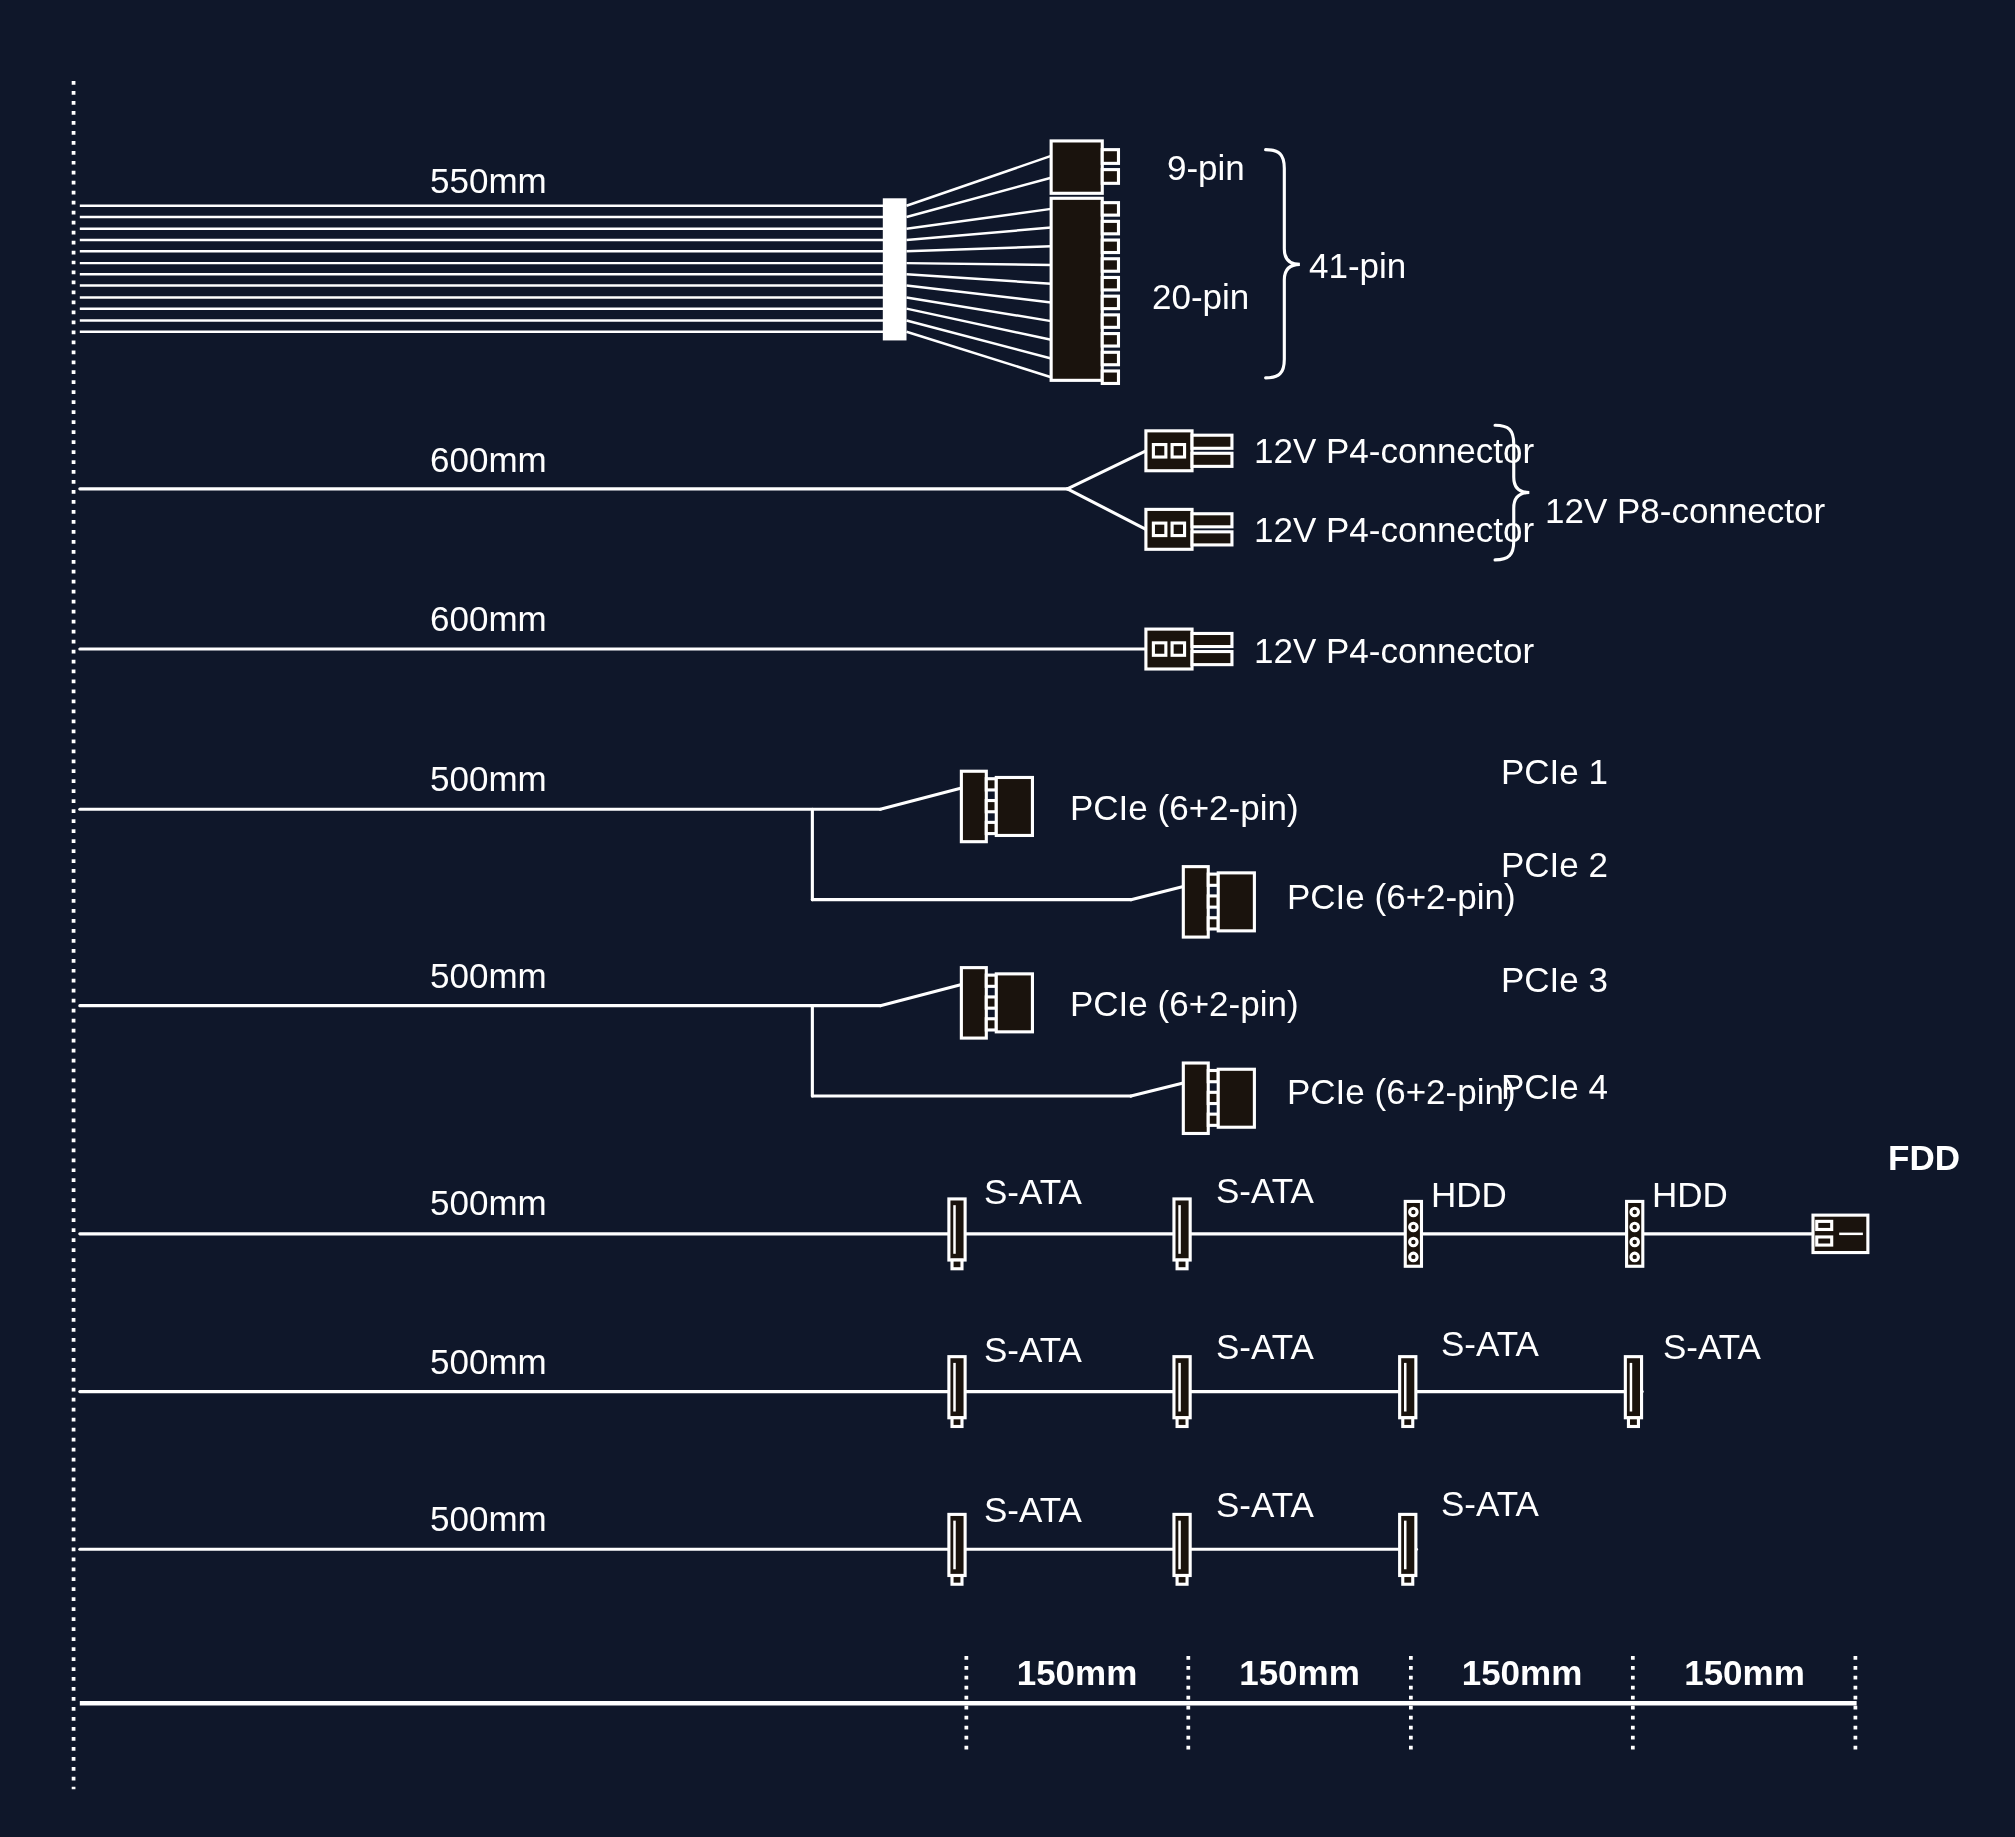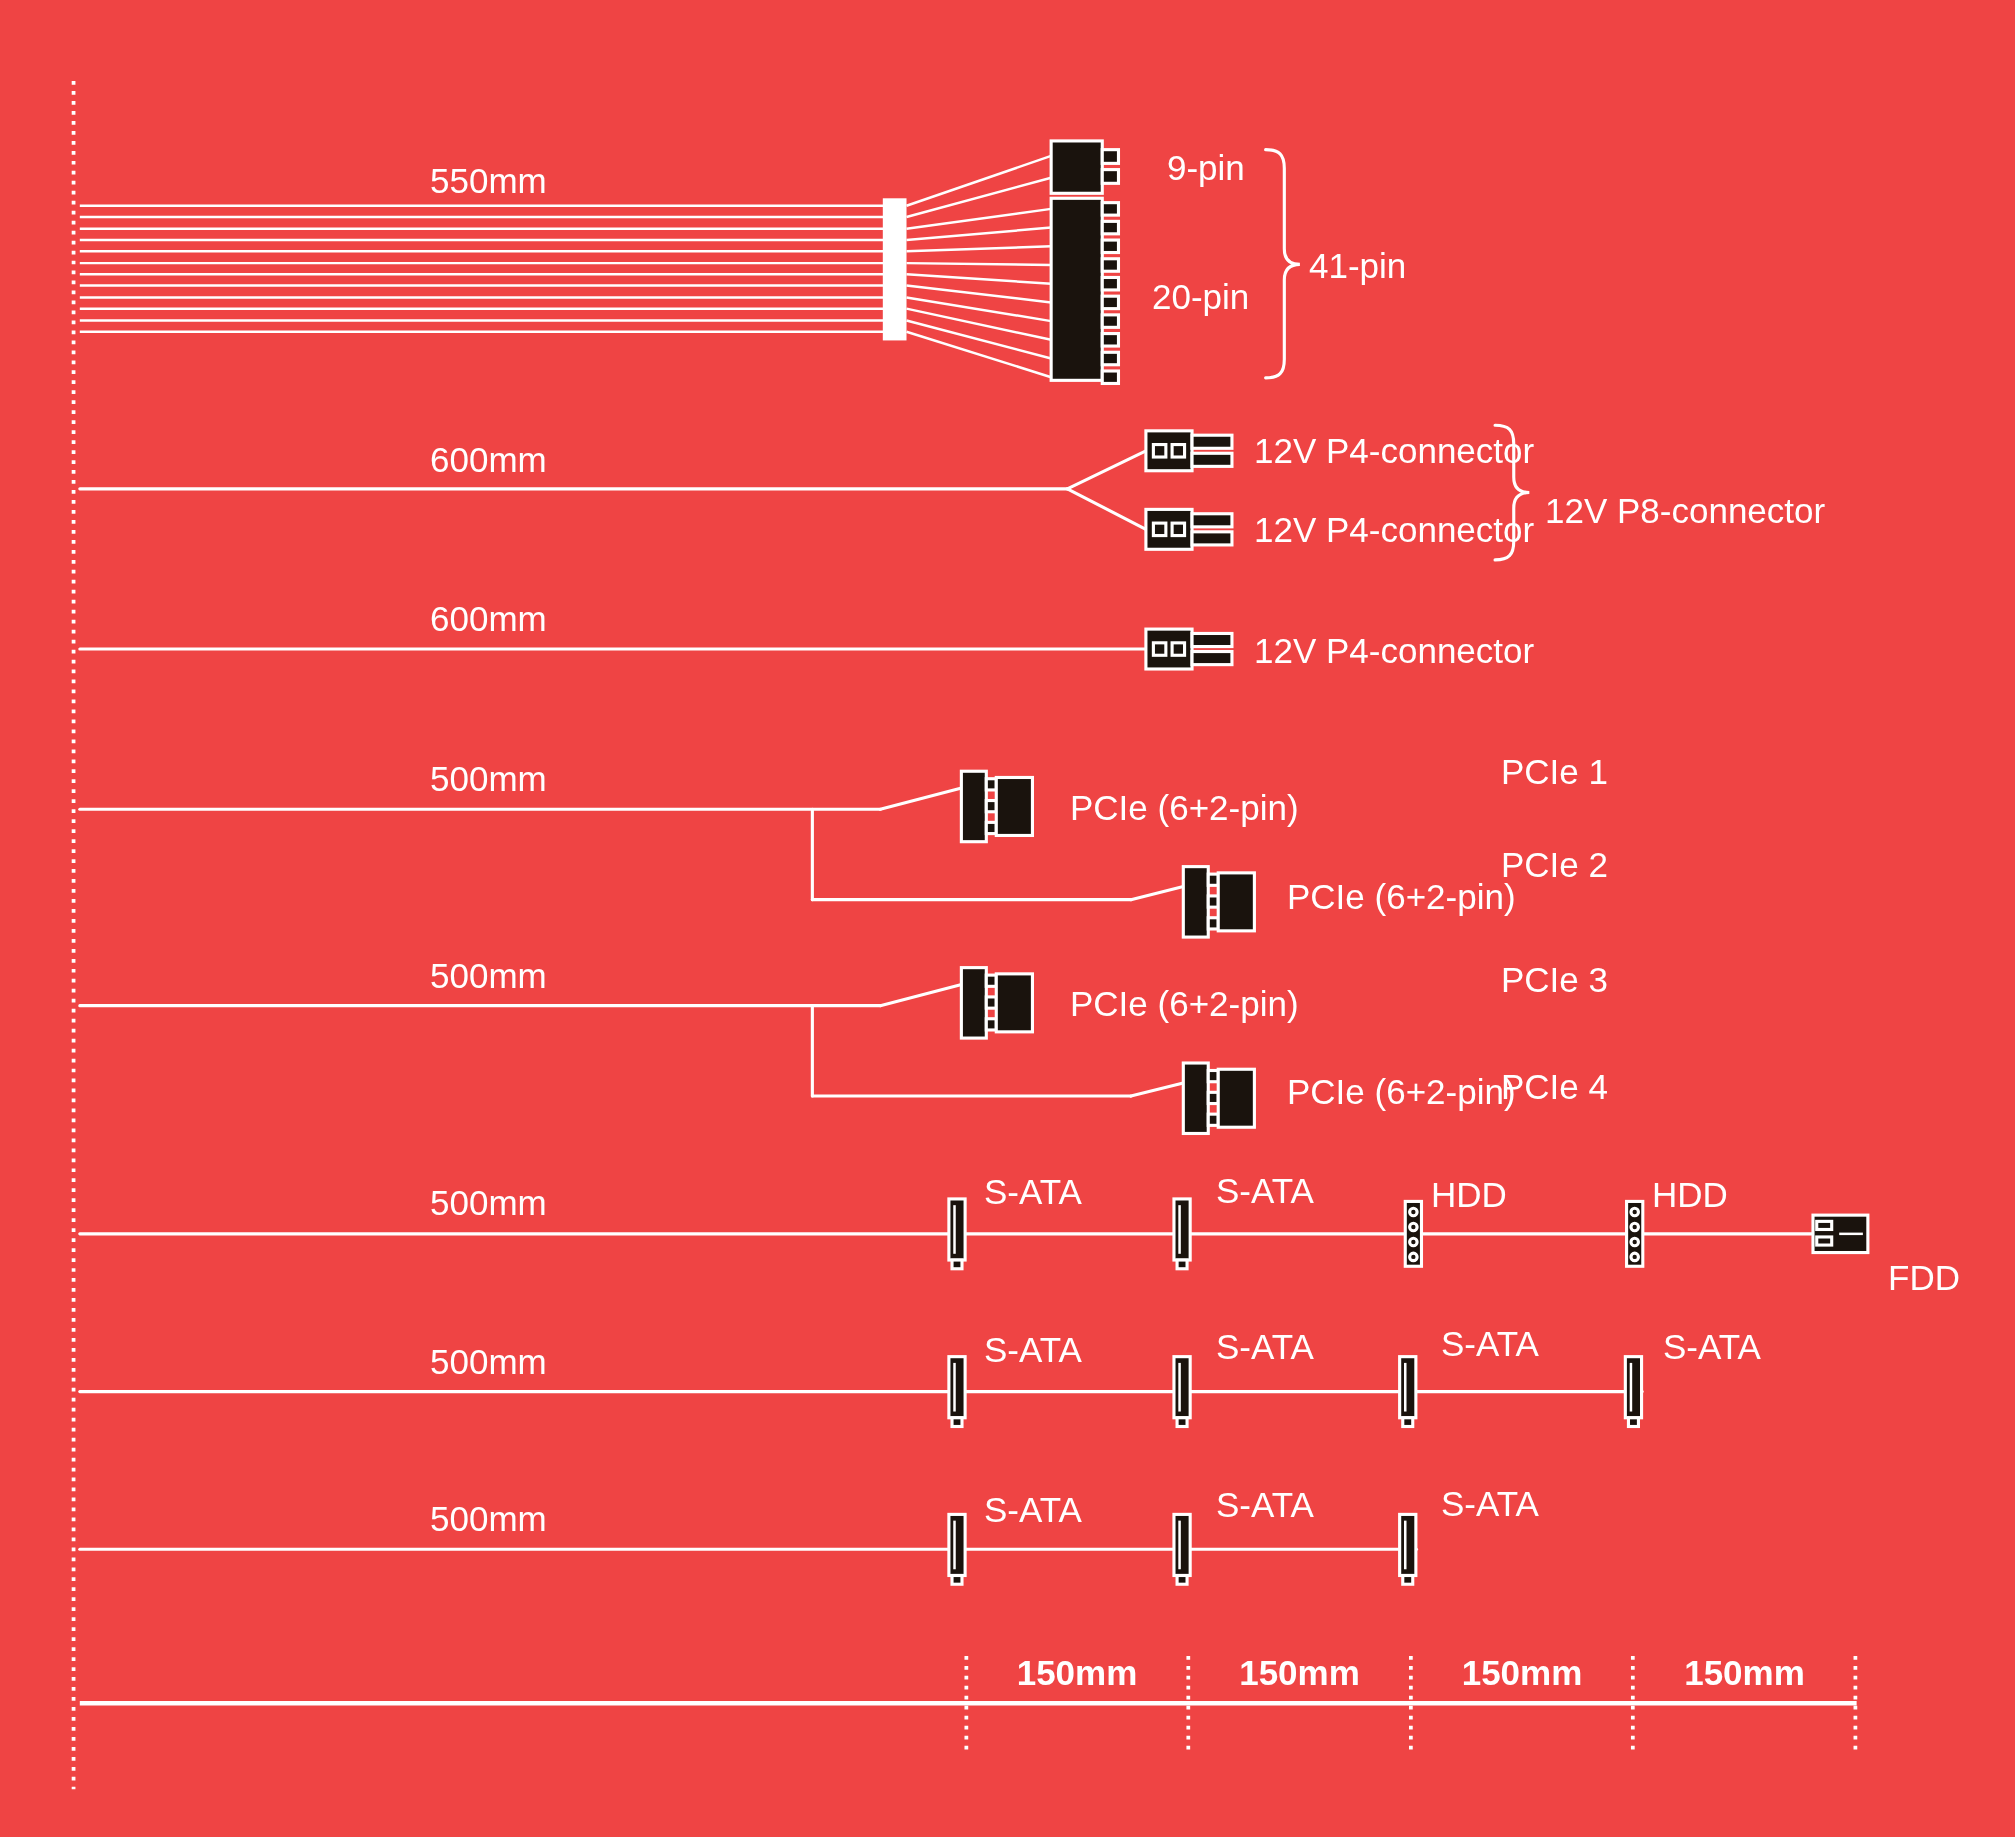--- a/index.html
+++ b/index.html
@@ -1,17 +1,17 @@
 <!DOCTYPE html>
 <html style="font-size:10px"><head>
 <meta charset="utf-8">
 <style>
   html,body{margin:0;padding:0;background:#1a130d;}
   .canvas{
-    position:relative;width:2015px;height:1838px;background:#ef4444;
+    position:relative;width:2015px;height:1838px;background:#0f172a;
     font-family:"Liberation Sans",sans-serif;color:#ffffff;overflow:hidden;
   }
   .canvas svg{position:absolute;left:0;top:0;}
   .lbl{position:absolute;font-size:35px;line-height:1.15;white-space:nowrap;color:#ffffff;}
   .bold{font-weight:bold;}
   .center{text-align:center;}
   .ln{stroke:#ffffff;stroke-width:5;fill:none;stroke-linecap:round;}
   .thin{stroke:#ffffff;stroke-width:4;fill:none;}
   .thick{stroke:#ffffff;stroke-width:7;fill:none;}
   .dot{stroke:#ffffff;stroke-width:6;fill:none;stroke-dasharray:6 10;}
@@ -199,21 +199,21 @@
   <div class="lbl" style="left:1070px;top:984px;">PCIe (6+2-pin)</div>
   <div class="lbl" style="left:1501px;top:960px;">PCIe 3</div>
   <div class="lbl" style="left:1287px;top:1072px;">PCIe (6+2-pin)</div>
   <div class="lbl" style="left:1501px;top:1067px;">PCIe 4</div>
 
   <div class="lbl" style="left:430px;top:1183px;">500mm</div>
   <div class="lbl" style="left:984px;top:1172px;">S-ATA</div>
   <div class="lbl" style="left:1216px;top:1171px;">S-ATA</div>
   <div class="lbl" style="left:1431px;top:1175px;">HDD</div>
   <div class="lbl" style="left:1652px;top:1175px;">HDD</div>
-  <div class="lbl" style="left:1888px;top:1258px;">FDD</div>
+  <div class="lbl" style="left:1888px;top:1138px;font-weight:bold;">FDD</div>
 
   <div class="lbl" style="left:430px;top:1342px;">500mm</div>
   <div class="lbl" style="left:984px;top:1330px;">S-ATA</div>
   <div class="lbl" style="left:1216px;top:1327px;">S-ATA</div>
   <div class="lbl" style="left:1441px;top:1324px;">S-ATA</div>
   <div class="lbl" style="left:1663px;top:1327px;">S-ATA</div>
 
   <div class="lbl" style="left:430px;top:1499px;">500mm</div>
   <div class="lbl" style="left:984px;top:1490px;">S-ATA</div>
   <div class="lbl" style="left:1216px;top:1485px;">S-ATA</div>

